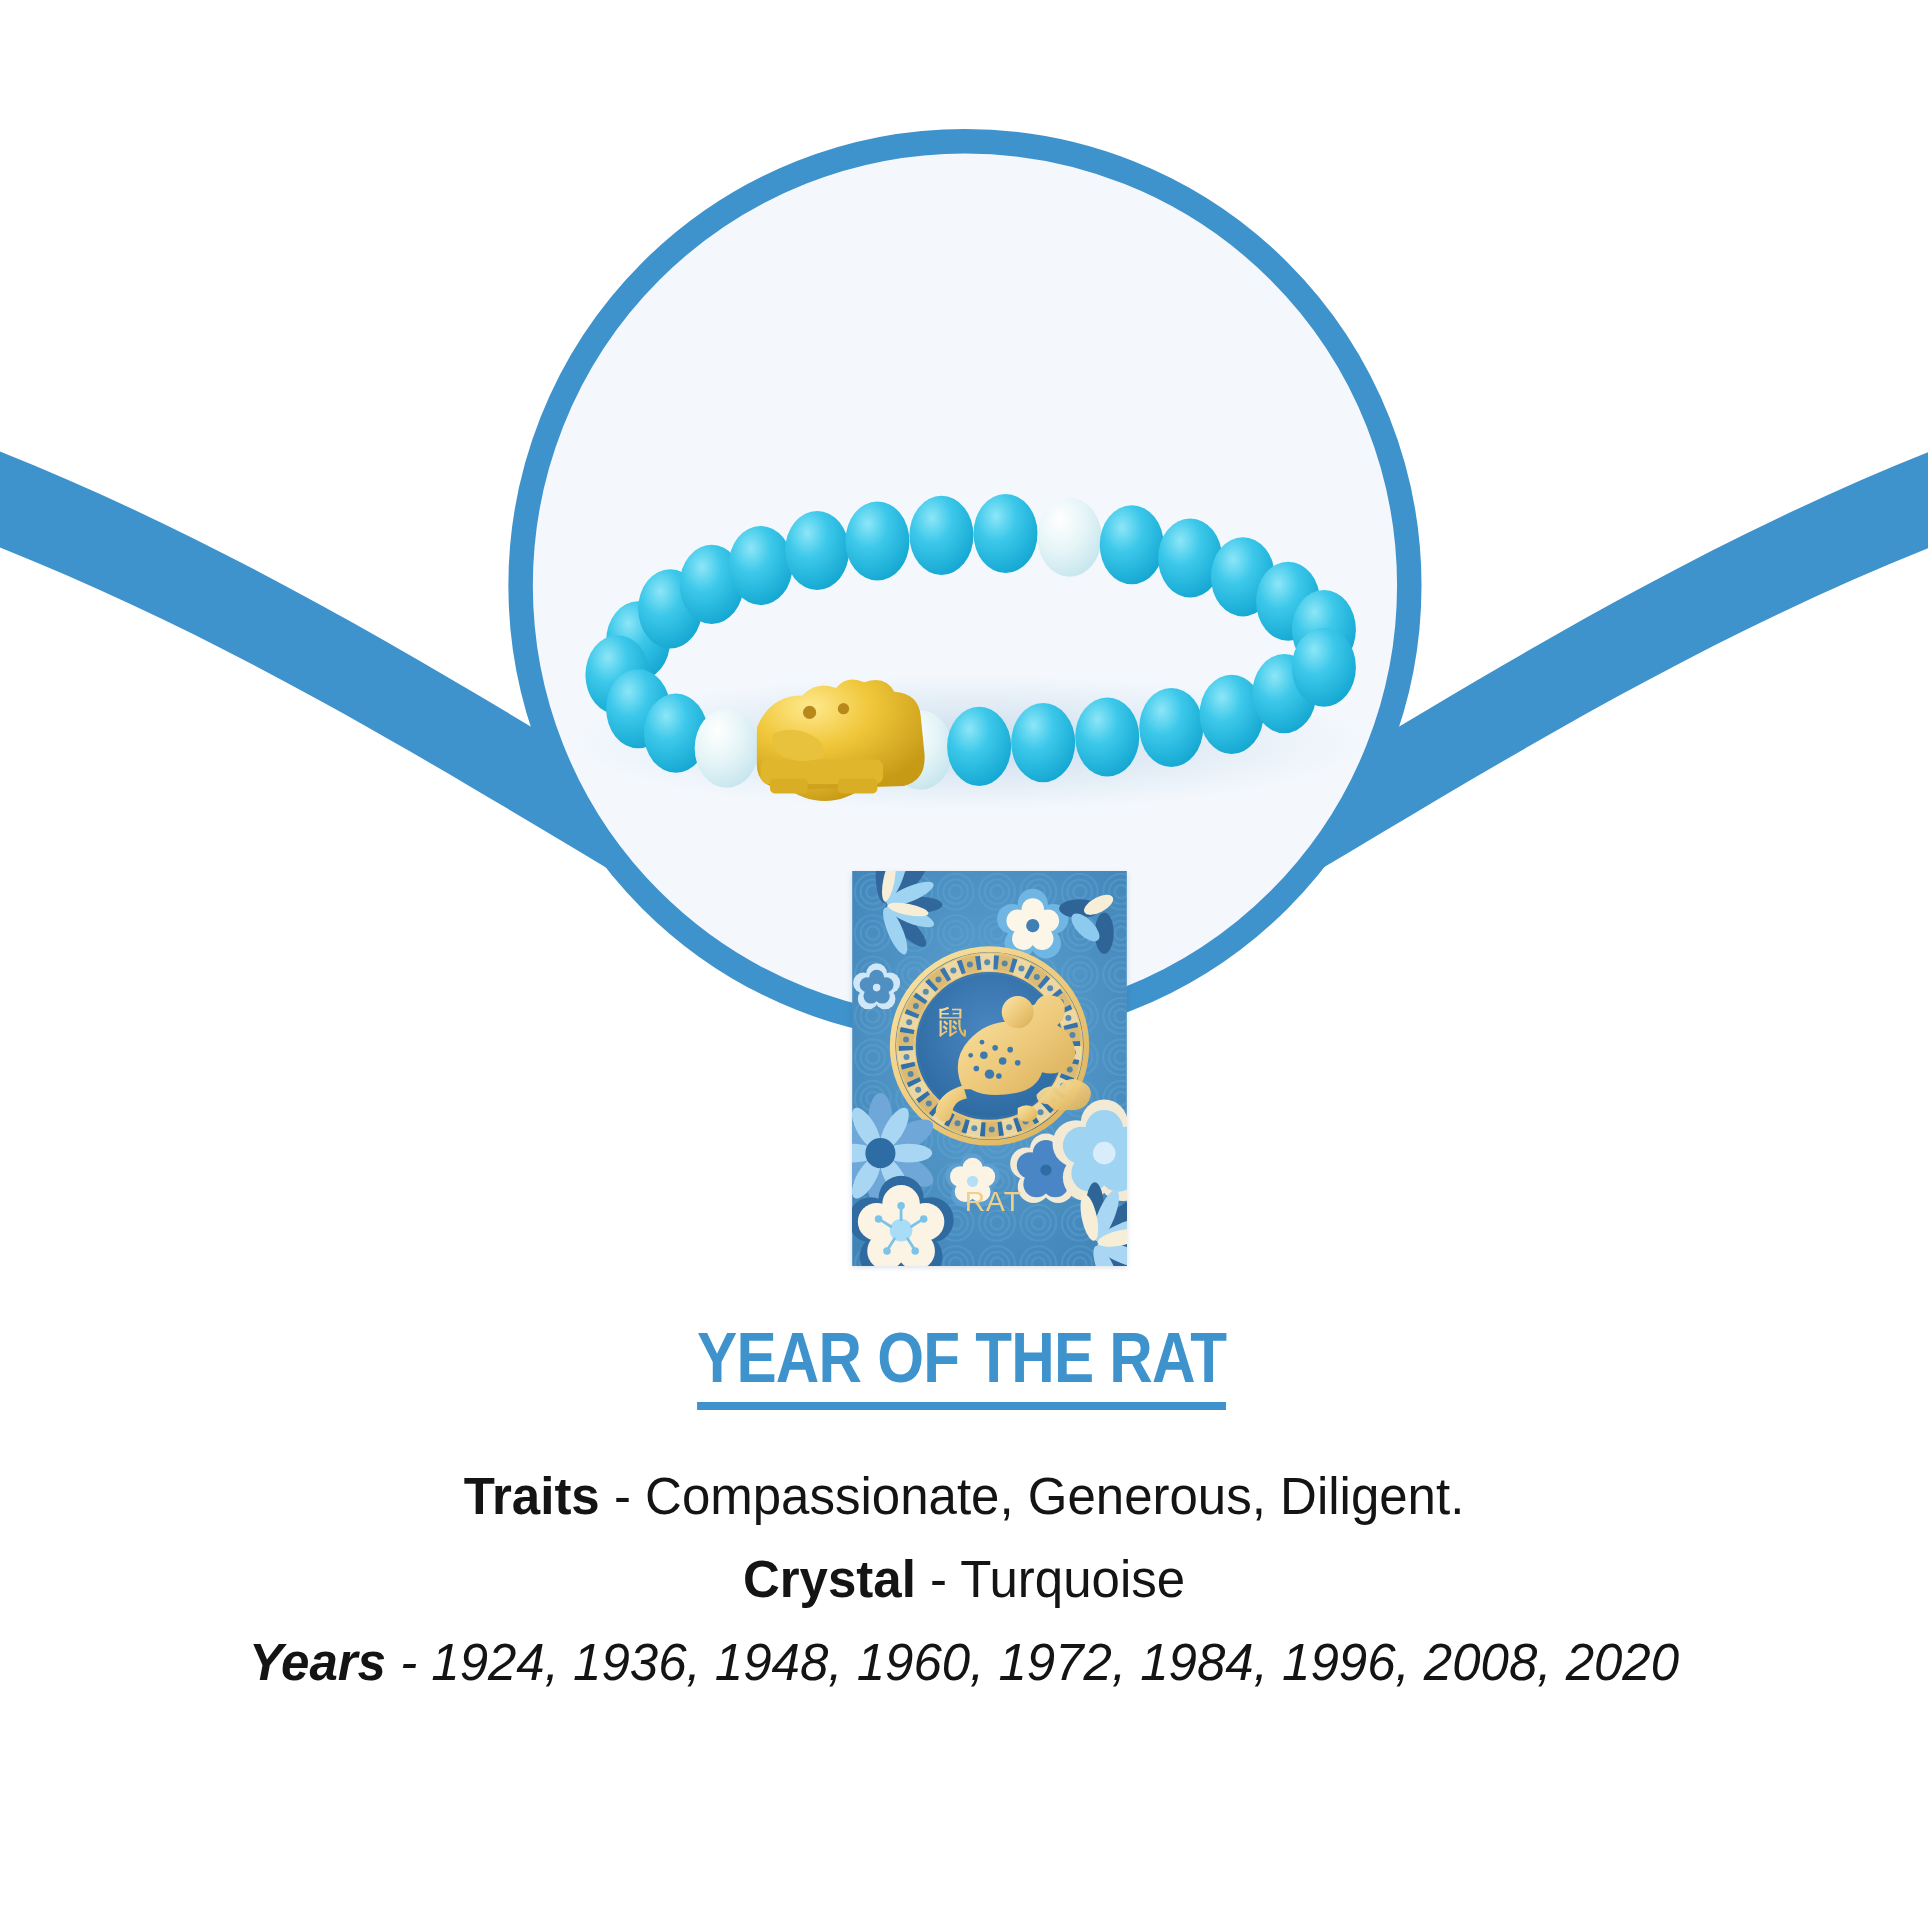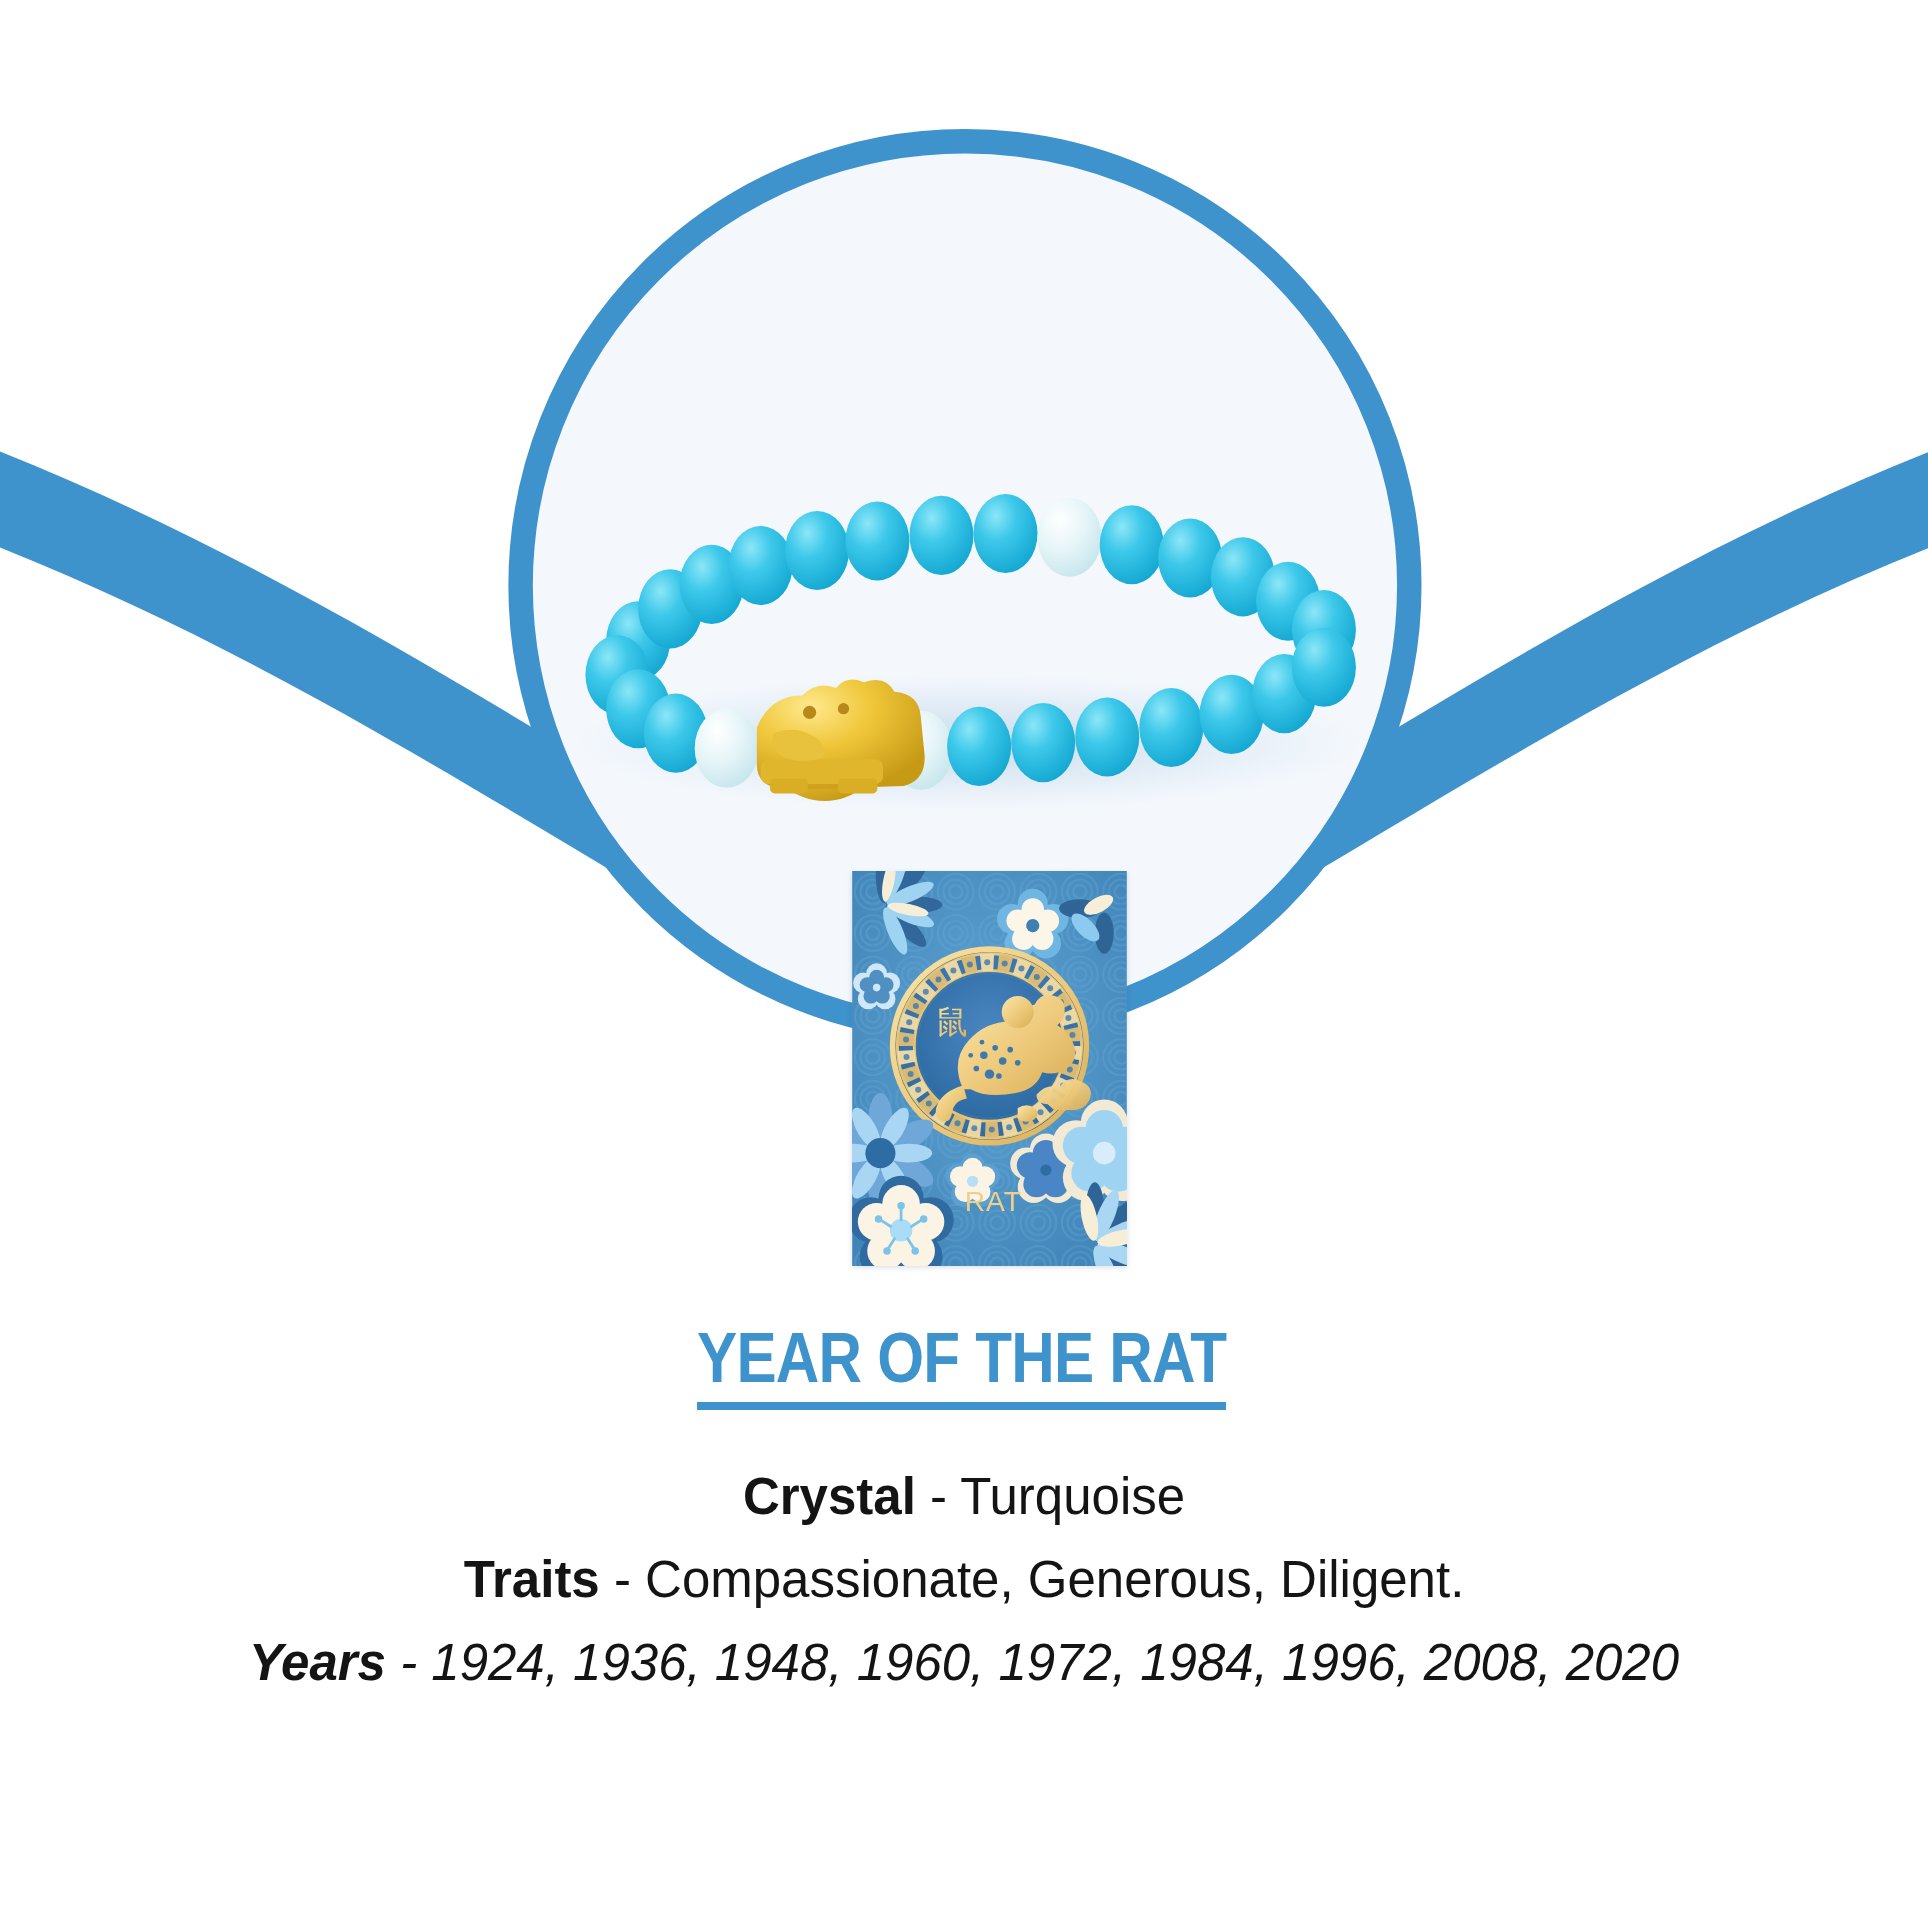--- a/index.html
+++ b/index.html
@@ -488,26 +488,26 @@
       <text x="150" y="362" font-size="30" fill="#f0cf8a" letter-spacing="1" font-family="Liberation Sans, sans-serif" text-anchor="middle">RAT</text>
     </svg>
   </div>
 
   <div class="title-wrap">
     <span class="title">YEAR OF THE RAT</span>
   </div>
 
   <div class="body-text">
     <span class="line">
+      <b class="lbl">Traits</b>
+      <span>- Compassionate, Generous, Diligent.</span>
+    </span>
+    <span class="line">
       <b class="lbl">Crystal</b>
       <span>- Turquoise</span>
-    </span>
-    <span class="line">
-      <b class="lbl">Traits</b>
-      <span>- Compassionate, Generous, Diligent.</span>
     </span>
     <span class="line wrap" style="display:block;max-width:1582px;margin:0 auto;">
       <b class="lbl">Years</b>
       <span>- 1924, 1936, 1948, 1960, 1972, 1984, 1996, 2008, 2020</span>
     </span>
   </div>
 
 </div>
 
 

